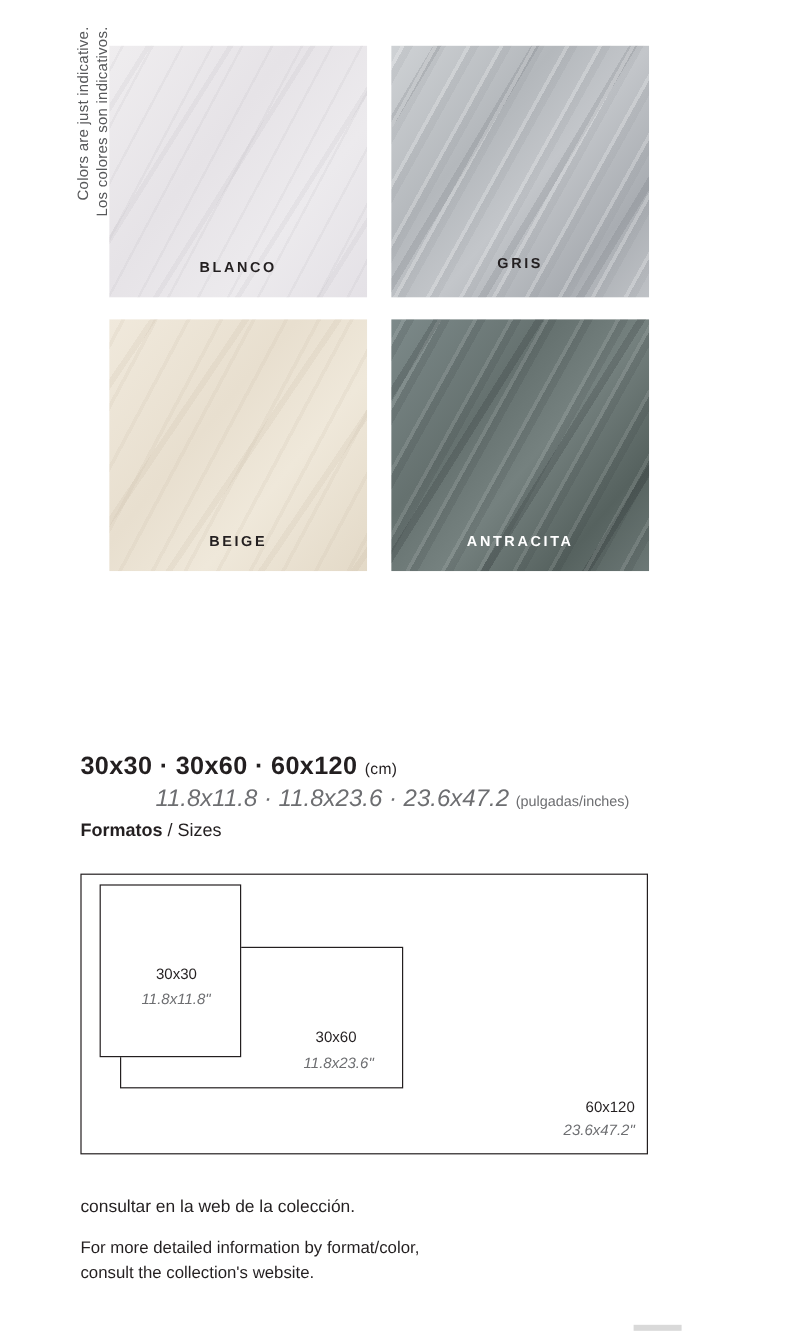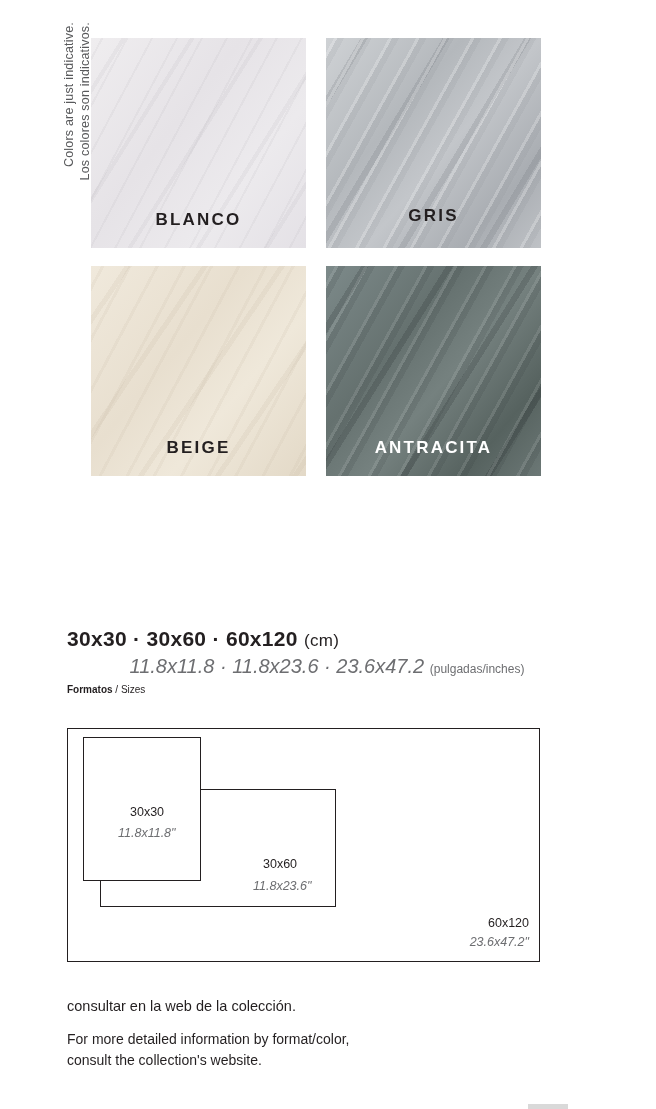--- a/index.html
+++ b/index.html
@@ -53,21 +53,21 @@
     width: 215px;
     height: 210px;
     overflow: hidden;
   }
   .swatch .label {
     position: absolute;
     left: 0;
     right: 0;
     bottom: 18px;
     text-align: center;
-    font-size: 17px;
+    font-size: 12px;
     letter-spacing: 2.2px;
     font-weight: 600;
     font-family: "Liberation Sans", sans-serif;
   }
   .swatch.blanco { left: 0; top: 0; }
   .swatch.gris   { left: 235px; top: 0; }
   .swatch.beige  { left: 0; top: 228px; }
   .swatch.antracita { left: 235px; top: 228px; }
 
   .swatch .label.dark  { color: #231f20; }
@@ -113,40 +113,40 @@
     width: 520px;
   }
   .fmt-line1 {
     font-size: 21px;
     font-weight: 700;
     letter-spacing: 0.3px;
     color: #231f20;
     font-family: "Liberation Sans", sans-serif;
   }
   .fmt-line1 .unit {
-    font-size: 17px;
+    font-size: 13px;
     font-weight: 400;
     color: #231f20;
   }
   .fmt-line2 {
     margin-top: 4px;
     font-size: 20px;
     font-style: italic;
     color: #6d6e71;
     font-family: "Liberation Sans", sans-serif;
     text-align: center;
   }
   .fmt-line2 .unit {
     font-size: 12px;
     font-style: normal;
     color: #6d6e71;
   }
   .fmt-line3 {
     margin-top: 6px;
-    font-size: 10px;
+    font-size: 15px;
     color: #231f20;
   }
   .fmt-line3 b { font-weight: 700; }
   .fmt-line3 span.sizes { font-weight: 400; }
 
   
   .diagram {
     position: absolute;
     left: 67px;
     top: 728px;

